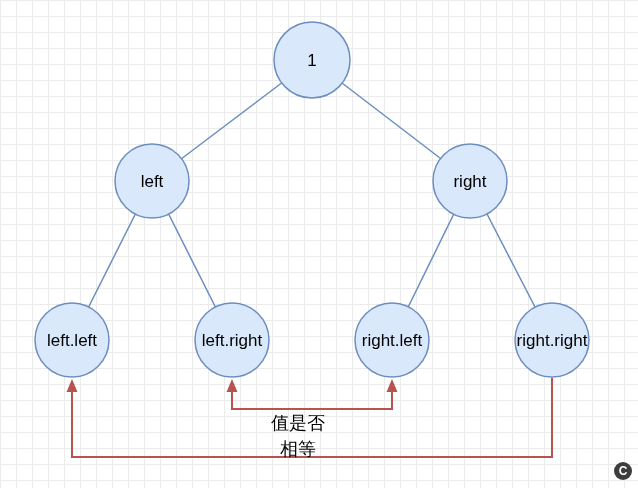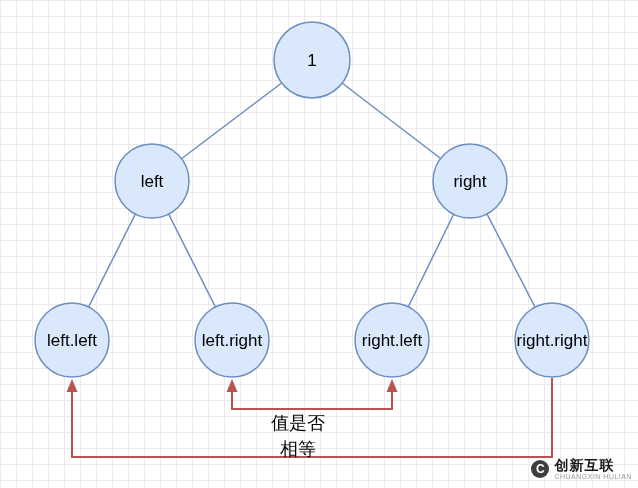--- a/index.html
+++ b/index.html
@@ -106,18 +106,14 @@
       <g>
         <circle cx="552" cy="340" r="37" fill="#dae8fc" stroke="#6c8ebf" stroke-width="1.5"></circle>
         <text x="552" y="346" text-anchor="middle" font-size="17" fill="#000000">right.right</text>
       </g>
       <text x="298" y="429" text-anchor="middle" font-size="18" fill="#000000">值是否</text>
       <text x="298" y="455" text-anchor="middle" font-size="18" fill="#000000">相等</text>
     </svg>
 
   <div class="watermark">
     <span class="wm-icon">C</span>
-    <span class="wm-col">
-      <span class="wm-brand">创新互联</span>
-      <span class="wm-sub">CHUANGXIN HULIAN</span>
-    </span>
   </div>
 </div>
 
 </body></html>

